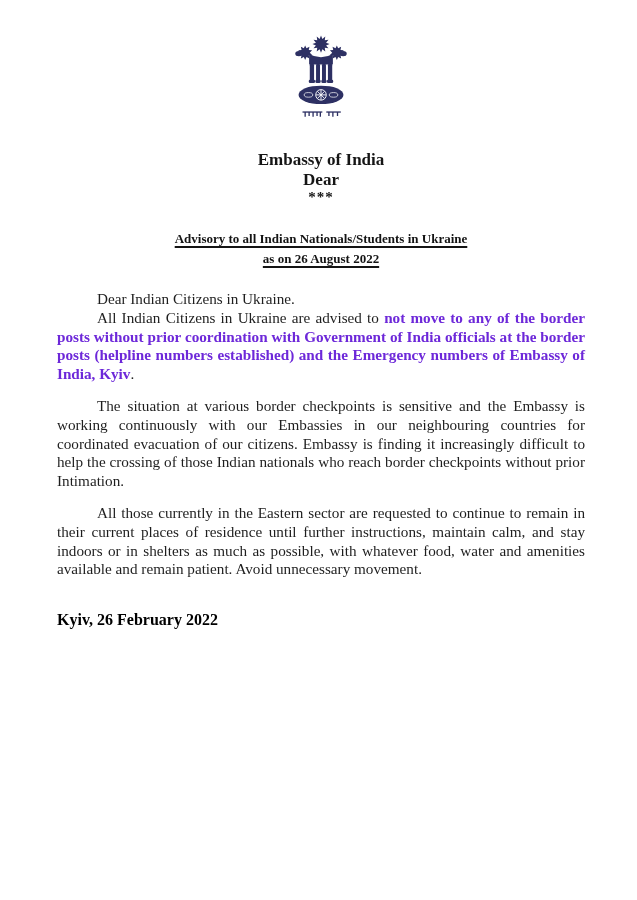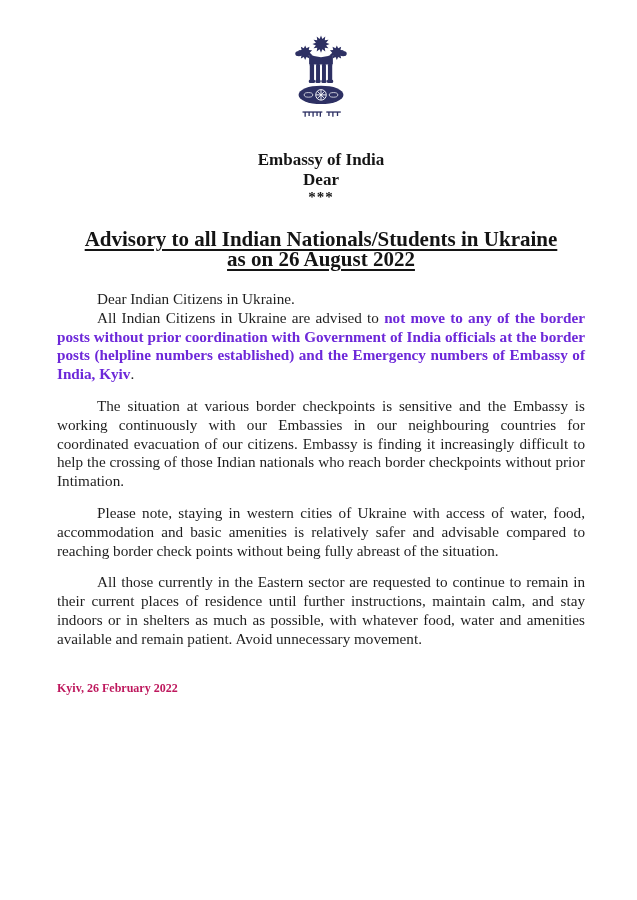--- a/index.html
+++ b/index.html
@@ -26,21 +26,21 @@
     text-align: center;
     font-weight: 700;
     color: #151515;
   }
   .org-name { font-size: 17px; line-height: 20px; }
   .org-city { font-size: 17px; line-height: 20px; }
   .org-divider { font-size: 15px; line-height: 15px; letter-spacing: 1px; }
   .doc-title {
     text-align: center;
     font-weight: 700;
-    font-size: 21px;
+    font-size: 13px;
     line-height: 20px;
     margin-top: 24px;
     color: #141414;
   }
   .doc-title .tline {
     text-decoration: underline;
     text-decoration-thickness: 1.5px;
     text-underline-offset: 3px;
   }
   .body-text {
@@ -52,23 +52,23 @@
   .salutation {
     text-indent: 40px;
   }
   .para {
     text-indent: 40px;
     margin-bottom: 13px;
   }
   .para .b { font-weight: 700; color: #6d28d9; }
   .signoff {
     font-weight: 700;
-    font-size: 12px;
+    font-size: 16px;
     margin-top: 32px;
-    color: #be185d;
+    color: #000000;
     text-align: left;
   }
 </style>
 </head>
 <body>
 
 <div class="page">
 
   <div class="emblem-wrap">
     <svg width="66" height="98" viewBox="0 0 100 148" role="img" aria-label="State Emblem of India (Lion Capital of Ashoka)">
@@ -137,21 +137,20 @@
     <div><span class="tline">as on 26 August 2022</span></div>
   </div>
 
   <div class="body-text">
     <div class="salutation">Dear Indian Citizens in Ukraine.</div>
 
     <div class="para"><span>All Indian Citizens in Ukraine are advised to </span><span class="b">not move to any of the border posts without prior coordination with Government of India officials at the border posts (helpline numbers established) and the Emergency numbers of Embassy of India, Kyiv</span><span>.</span></div>
 
     <div class="para">The situation at various border checkpoints is sensitive and the Embassy is working continuously with our Embassies in our neighbouring countries for coordinated evacuation of our citizens. Embassy is finding it increasingly difficult to help the crossing of those Indian nationals who reach border checkpoints without prior Intimation.</div>
 
-    <div class="para">Please note, staying in western cities of Ukraine with access of water, food, accommodation and basic amenities is relatively safer and advisable compared to reaching border check points without being fully abreast of the situation.</div>
 
     <div class="para">All those currently in the Eastern sector are requested to continue to remain in their current places of residence until further instructions, maintain calm, and stay indoors or in shelters as much as possible, with whatever food, water and amenities available and remain patient. Avoid unnecessary movement.</div>
 
   </div>
 
   <div class="signoff">Kyiv, 26 February 2022</div>
 
 </div>
 
 </body></html>

